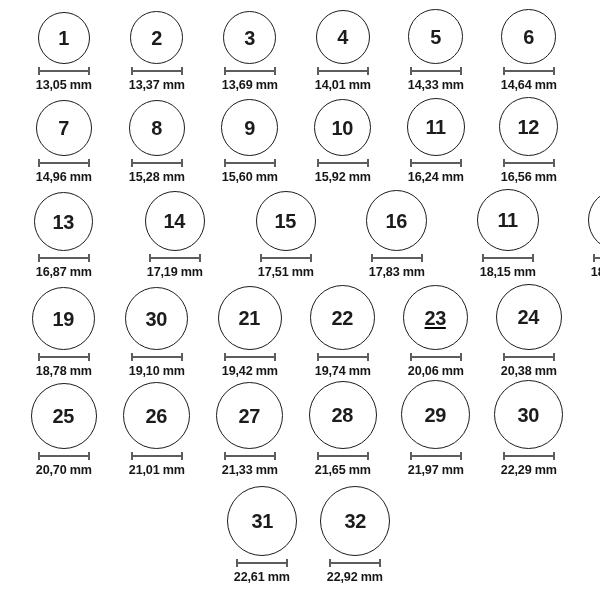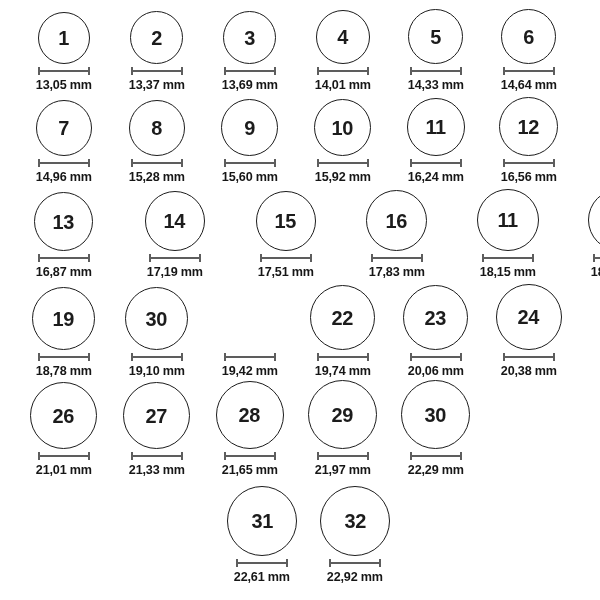--- a/index.html
+++ b/index.html
@@ -269,54 +269,66 @@
       <div class="cell">
         <div class="circle" style="width: 63px; height: 63px;">
           <span class="num">30</span>
         </div>
         <div class="ruler">
           <div class="ruler-line"></div>
         </div>
         <div class="size-label">19,10 mm</div>
       </div>
       <div class="cell">
+        <div class="circle" style="width: 64px; height: 64px;">
+          <span class="num">21</span>
+        </div>
         <div class="ruler">
           <div class="ruler-line"></div>
         </div>
         <div class="size-label">19,42 mm</div>
       </div>
       <div class="cell">
         <div class="circle" style="width: 65px; height: 65px;">
           <span class="num">22</span>
         </div>
         <div class="ruler">
           <div class="ruler-line"></div>
         </div>
         <div class="size-label">19,74 mm</div>
       </div>
       <div class="cell">
-        <div class="circle" style="width: 65px; height: 65px;">
+        <div class="circle" style="width: 65px; height: 65px; text-decoration: underline;">
           <span class="num">23</span>
         </div>
         <div class="ruler">
           <div class="ruler-line"></div>
         </div>
         <div class="size-label">20,06 mm</div>
       </div>
       <div class="cell">
         <div class="circle" style="width: 66px; height: 66px;">
           <span class="num">24</span>
         </div>
         <div class="ruler">
           <div class="ruler-line"></div>
         </div>
         <div class="size-label">20,38 mm</div>
       </div>
     </div>
     <div class="row">
+      <div class="cell">
+        <div class="circle" style="width: 66px; height: 66px;">
+          <span class="num">25</span>
+        </div>
+        <div class="ruler">
+          <div class="ruler-line"></div>
+        </div>
+        <div class="size-label">20,70 mm</div>
+      </div>
       <div class="cell">
         <div class="circle" style="width: 67px; height: 67px;">
           <span class="num">26</span>
         </div>
         <div class="ruler">
           <div class="ruler-line"></div>
         </div>
         <div class="size-label">21,01 mm</div>
       </div>
       <div class="cell">

